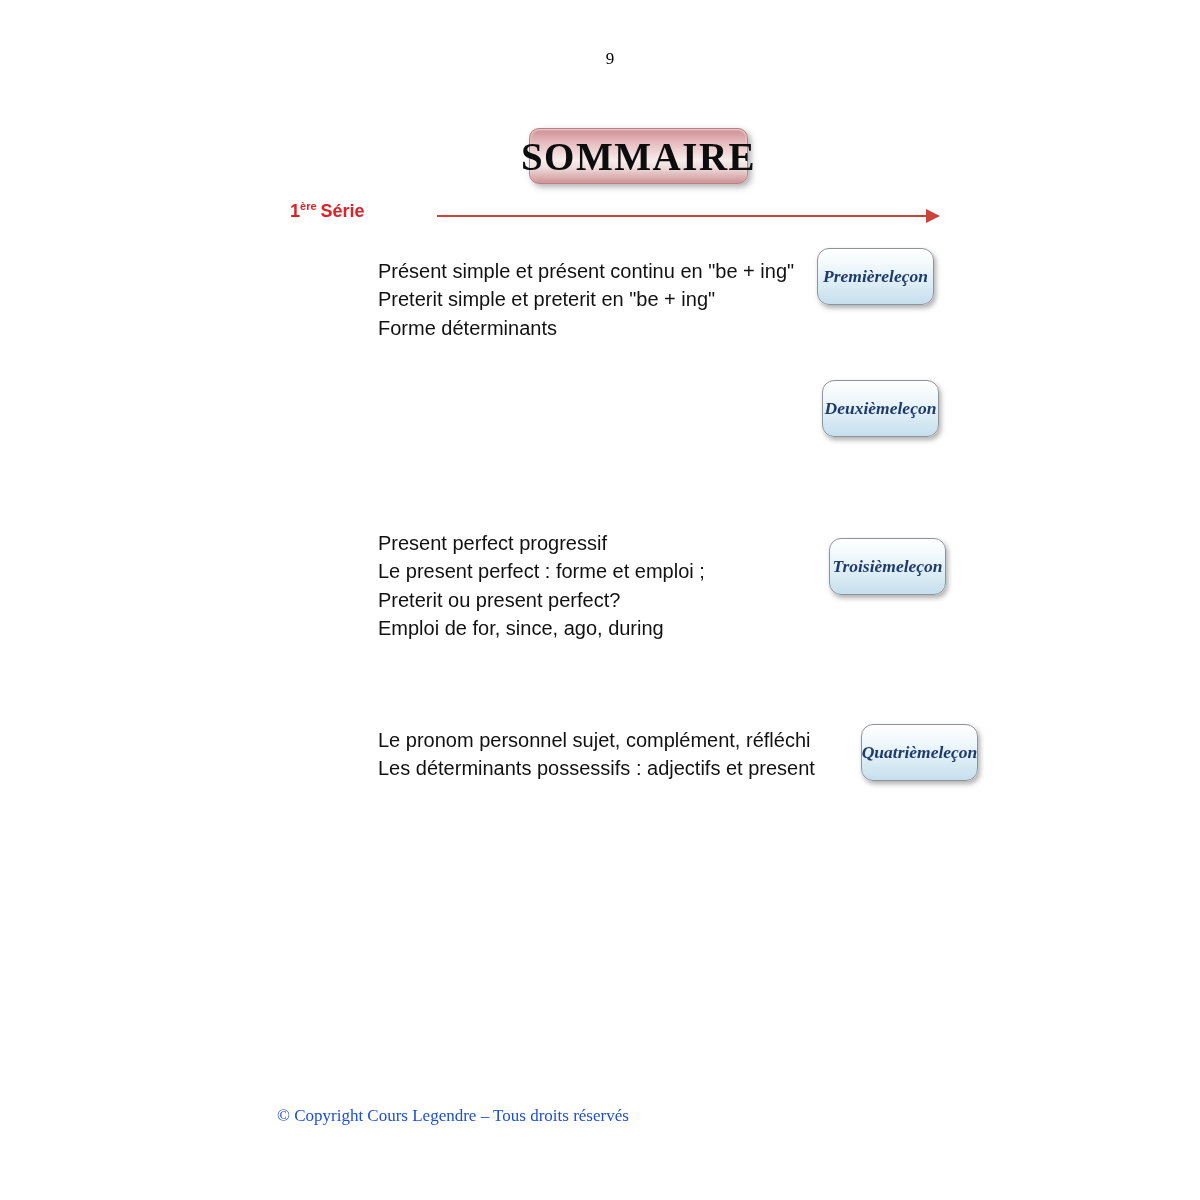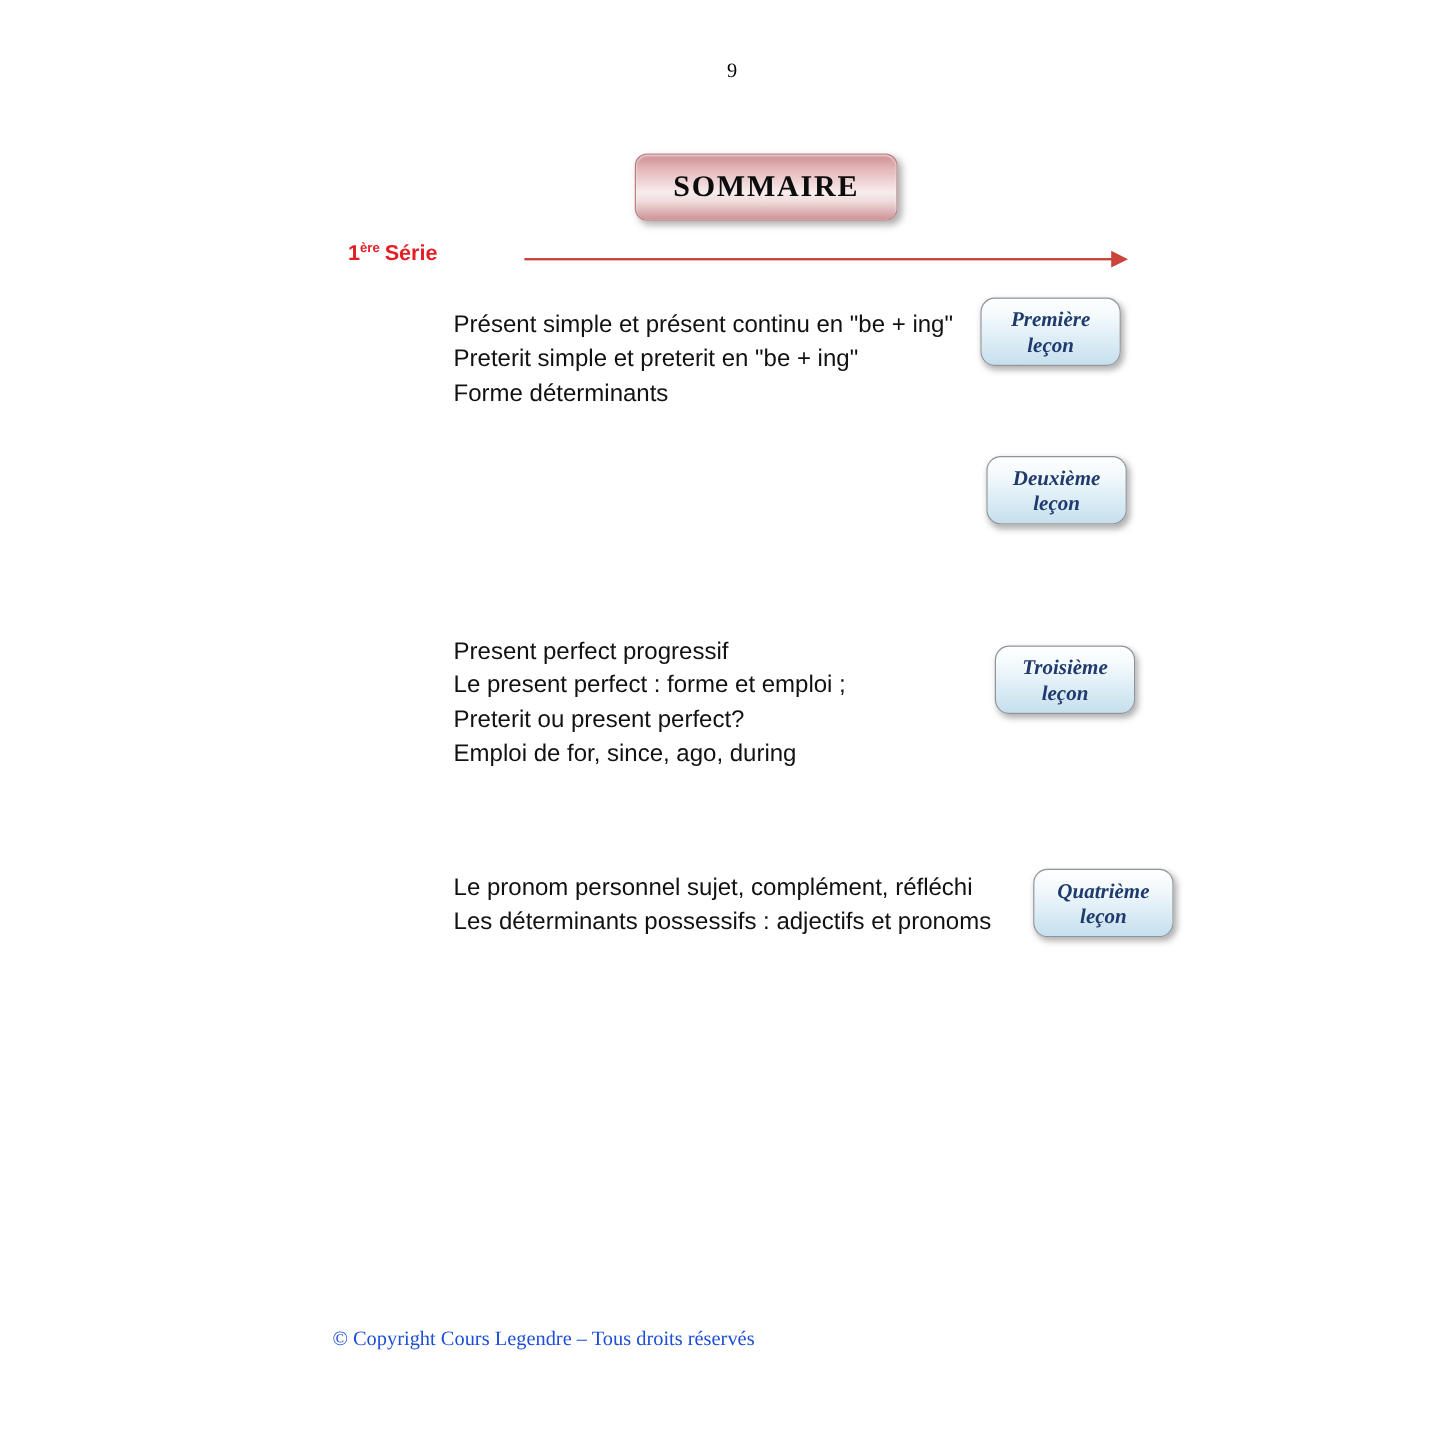--- a/index.html
+++ b/index.html
@@ -18,21 +18,21 @@
     font-family:"Liberation Serif",serif;font-size:17px;color:#000;
   }
   .sommaire-btn{
     position:absolute;left:529px;top:128px;width:217px;height:54px;
     border-radius:10px;border:1px solid #b97f83;
     background:linear-gradient(180deg,#cd8d91 0%,#e4b7ba 22%,#f8ecec 58%,#eedcdc 72%,#cf9296 100%);
     box-shadow:3px 3px 6px rgba(110,110,110,0.55), inset 0 1px 2px rgba(255,255,255,0.7);
     display:flex;align-items:center;justify-content:center;
   }
   .sommaire-btn .title{
-    font-family:"Liberation Serif",serif;font-weight:bold;font-size:25px;
+    font-family:"Liberation Serif",serif;font-weight:bold;font-size:39px;
     letter-spacing:1.5px;color:#0d0d0d;
   }
   .serie-label{
     position:absolute;left:290px;top:201px;
     font-size:18px;font-weight:bold;color:var(--accent-red);white-space:nowrap;
   }
   .serie-label sup{font-size:11px;vertical-align:super;line-height:0;}
   .serie-word{margin-left:4px;}
   .arrow-line{
     position:absolute;left:437px;top:215px;width:492px;height:2px;
@@ -46,21 +46,21 @@
   .topics{
     position:absolute;left:378px;font-size:20px;line-height:28.4px;color:var(--text);
     white-space:nowrap;
   }
   .topics-1{top:257px;} .topics-2{top:383px;} .topics-3{top:529px;} .topics-4{top:726px;}
   .lesson-btn{
     position:absolute;width:115px;height:55px;border-radius:12px;
     border:1px solid #8f9499;
     background:linear-gradient(180deg,#ffffff 0%,#f2f9fc 28%,#d9ebf4 68%,#c6dfee 100%);
     box-shadow:2px 3px 5px rgba(110,110,110,0.55);
-    display:flex;flex-direction:column;align-items:center;justify-content:center;
+    display:flex;flex-direction:row;align-items:center;justify-content:center;
     font-family:"Liberation Serif",serif;font-style:italic;font-weight:bold;
     font-size:17.5px;line-height:21px;color:var(--navy);cursor:pointer;
   }
   .lesson-1{left:817px;top:248px;}
   .lesson-2{left:822px;top:380px;}
   .lesson-3{left:829px;top:538px;}
   .lesson-4{left:861px;top:724px;}
   .footer{
     position:absolute;left:277px;top:1106px;
     font-family:"Liberation Serif",serif;font-size:17px;color:#1d4ed8;white-space:nowrap;
@@ -103,21 +103,21 @@
     <div>Preterit ou present perfect?</div>
     <div>Emploi de for, since, ago, during</div>
   </div>
   <div class="lesson-btn lesson-3">
     <span>Troisième</span>
     <span>leçon</span>
   </div>
 
   <div class="topics topics-4">
     <div>Le pronom personnel sujet, complément, réfléchi</div>
-    <div>Les déterminants possessifs : adjectifs et pronoms</div>
+    <div>Les déterminants possessifs : adjectifs et present</div>
   </div>
   <div class="lesson-btn lesson-4">
     <span>Quatrième</span>
     <span>leçon</span>
   </div>
 
   <div class="footer">© Copyright Cours Legendre – Tous droits réservés</div>
 
 </div>
 

